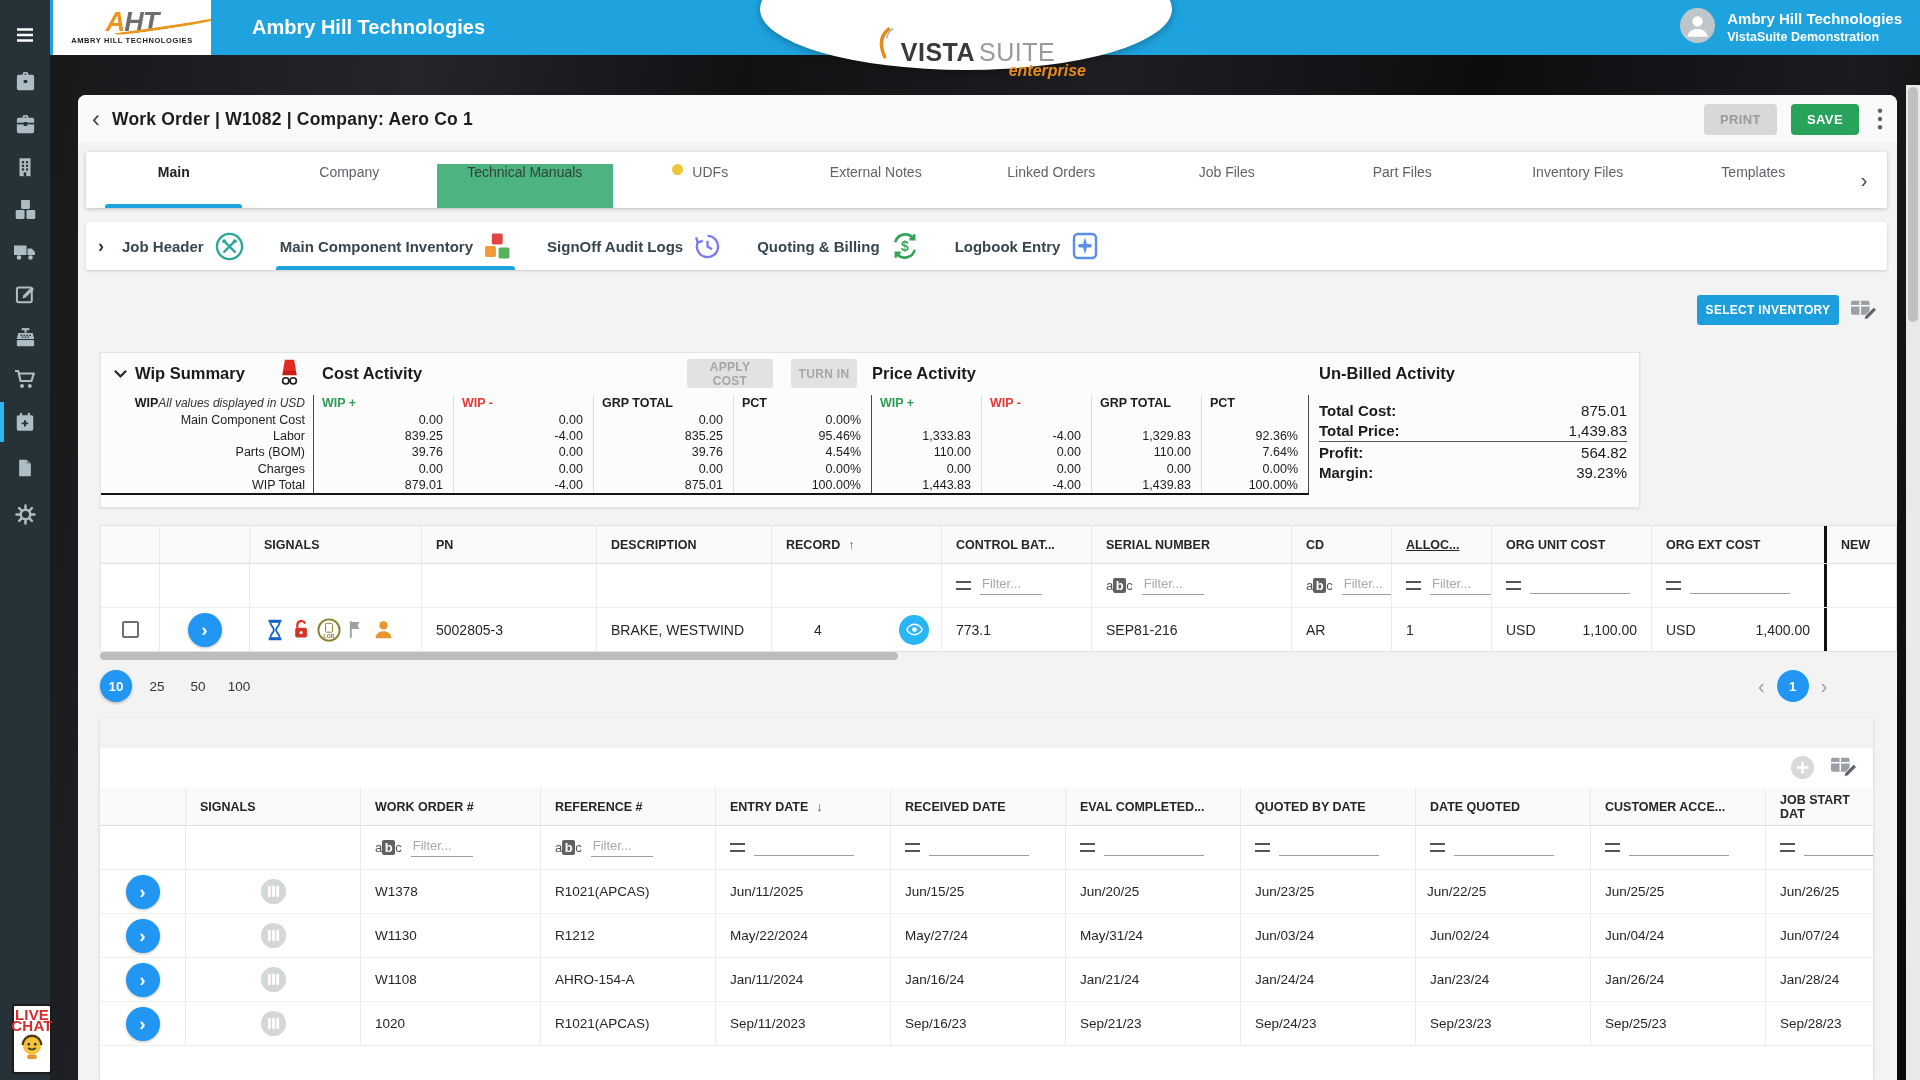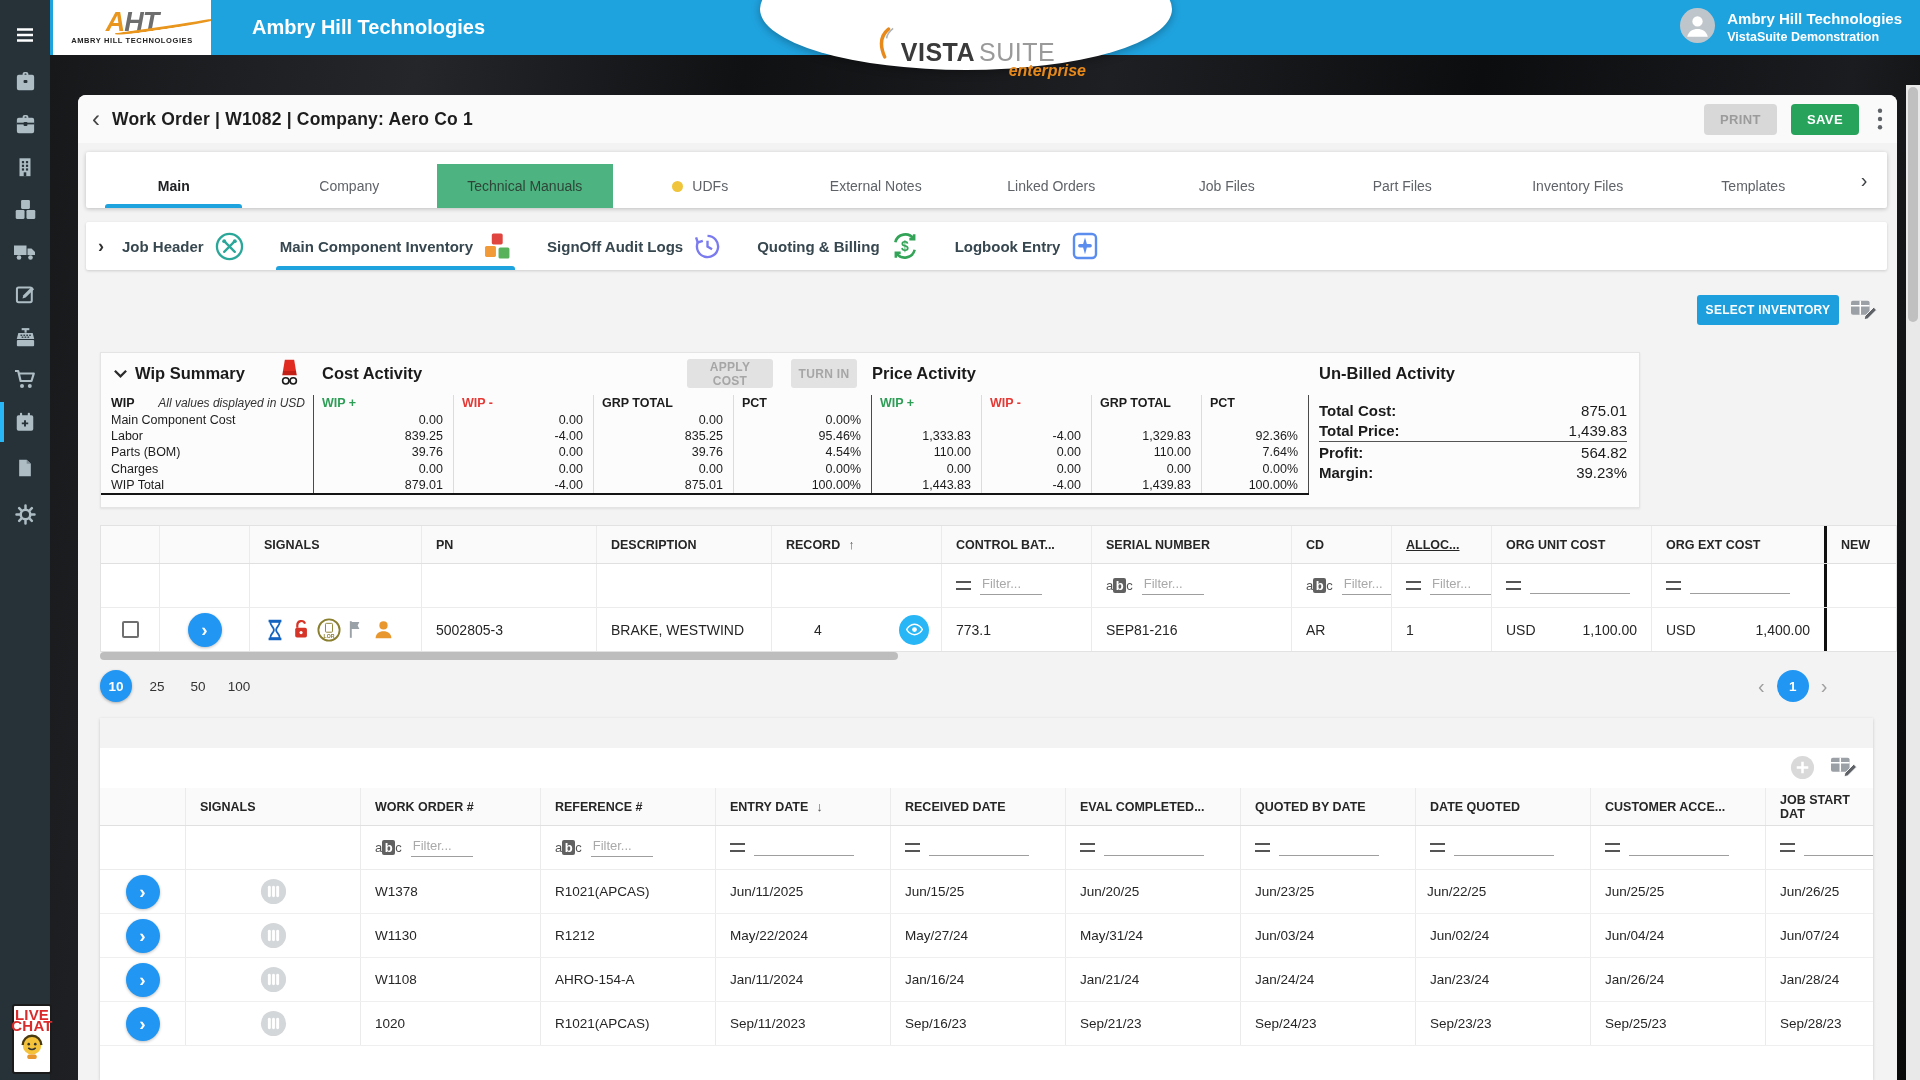--- a/index.html
+++ b/index.html
@@ -45,21 +45,21 @@
   .back-ch{margin-left:14px;font-size:24px;color:#444;line-height:1;cursor:pointer;}
   .page-title{margin-left:12px;font-size:17.5px;font-weight:bold;color:#1d1d1d;letter-spacing:.2px;}
   .title-actions{position:absolute;right:10px;top:0;height:48px;display:flex;align-items:center;gap:14px;}
   .btn{border:none;border-radius:4px;font-family:inherit;font-weight:bold;font-size:13px;padding:8px 16px;cursor:pointer;letter-spacing:.4px;}
   .btn-print{background:#D8D8D8;color:#9B9B9B;}
   .btn-save{background:#28A35C;color:#fff;}
   .kebab{display:flex;align-items:center;padding:0 4px;cursor:pointer;}
 
   
   .tabbar{position:absolute;top:57px;left:8px;right:10px;height:56px;background:#fff;box-shadow:0 1px 4px rgba(0,0,0,.22);display:flex;border-radius:2px;}
-  .tab{flex:1;display:flex;align-items:center;justify-content:center;gap:9px;font-size:14px;color:#5f6368;cursor:pointer;position:relative;white-space:nowrap;margin-top:12px;}
+  .tab{flex:1;display:flex;justify-content:center;gap:9px;font-size:14px;color:#5f6368;cursor:pointer;position:relative;white-space:nowrap;margin-top:12px;}
   .tab.active{color:#202124;font-weight:bold;}
   .tab.active::after{content:'';position:absolute;left:11%;right:11%;bottom:0;height:4px;background:#1FA3DF;border-radius:3px 3px 0 0;}
   .tab.green{background:#4DB380;color:#2E4537;}
   .dot{width:11px;height:11px;border-radius:50%;flex:none;}
   .tab-more{width:46px;display:flex;align-items:center;justify-content:center;color:#3c4043;font-size:20px;cursor:pointer;}
 
   
   .subnav{position:absolute;top:127px;left:8px;right:10px;height:48px;background:#fff;box-shadow:0 1px 3px rgba(0,0,0,.16);display:flex;align-items:center;padding-left:12px;gap:36px;border-radius:2px;}
   .subnav-ch{font-size:18px;color:#333;font-weight:bold;margin-right:-18px;cursor:pointer;}
   .subnav-item{display:flex;align-items:center;gap:11px;font-size:15px;font-weight:bold;color:#37474F;height:100%;position:relative;cursor:pointer;}
@@ -72,21 +72,21 @@
   
   .wip-panel{position:absolute;left:22px;top:257px;width:1540px;height:156px;background:#FCFCFC;border:1px solid #E4E4E4;box-shadow:0 1px 2px rgba(0,0,0,.08);}
   .wip-head{position:absolute;top:0;left:0;right:0;height:40px;}
   .wip-title{position:absolute;left:12px;top:0;height:40px;display:flex;align-items:center;gap:7px;font-size:16.5px;font-weight:bold;color:#1b1b1b;cursor:pointer;}
   .wip-mask{position:absolute;left:176px;top:5px;}
   .wip-sec{position:absolute;top:0;height:40px;display:flex;align-items:center;font-size:16.5px;font-weight:bold;color:#1b1b1b;}
   .btn-gray{position:absolute;top:6px;height:29px;background:#E2E2E2;color:#A6A6A6;font-weight:bold;font-size:12px;border:none;border-radius:3px;font-family:inherit;letter-spacing:.3px;cursor:default;}
   .wip-grid{position:absolute;left:0;top:42px;width:1208px;border-bottom:2px solid #141414;}
   .wip-row{display:flex;height:16.4px;align-items:center;font-size:12.5px;color:#1c1c1c;}
   .wc{height:100%;display:flex;align-items:center;}
-  .wc-label{width:212px;padding-left:10px;justify-content:space-between;padding-right:8px;}
+  .wc-label{width:212px;padding-left:10px;justify-content:flex-end;padding-right:8px;}
   .wc-note{font-style:italic;font-size:12px;color:#333;}
   .wc-v{justify-content:flex-end;padding-right:10px;border-left:1px solid #DCDCDC;}
   .wc-h{justify-content:flex-start;padding-left:8px;font-weight:bold;}
   .gl{border-left:1px solid #4a4a4a !important;}
   .wip-grid .wlast{border-right:1px solid #4a4a4a;}
   .hplus{color:#2E9E57;} .hminus{color:#E53935;}
   .unbilled{position:absolute;left:1218px;top:48px;width:308px;}
   .ub-row{display:flex;justify-content:space-between;align-items:center;height:19.5px;font-size:15px;color:#1b1b1b;}
   .ub-row .ub-l{font-weight:bold;}
   .ub-sep{border-top:1px solid #555;margin:1px 0;}

